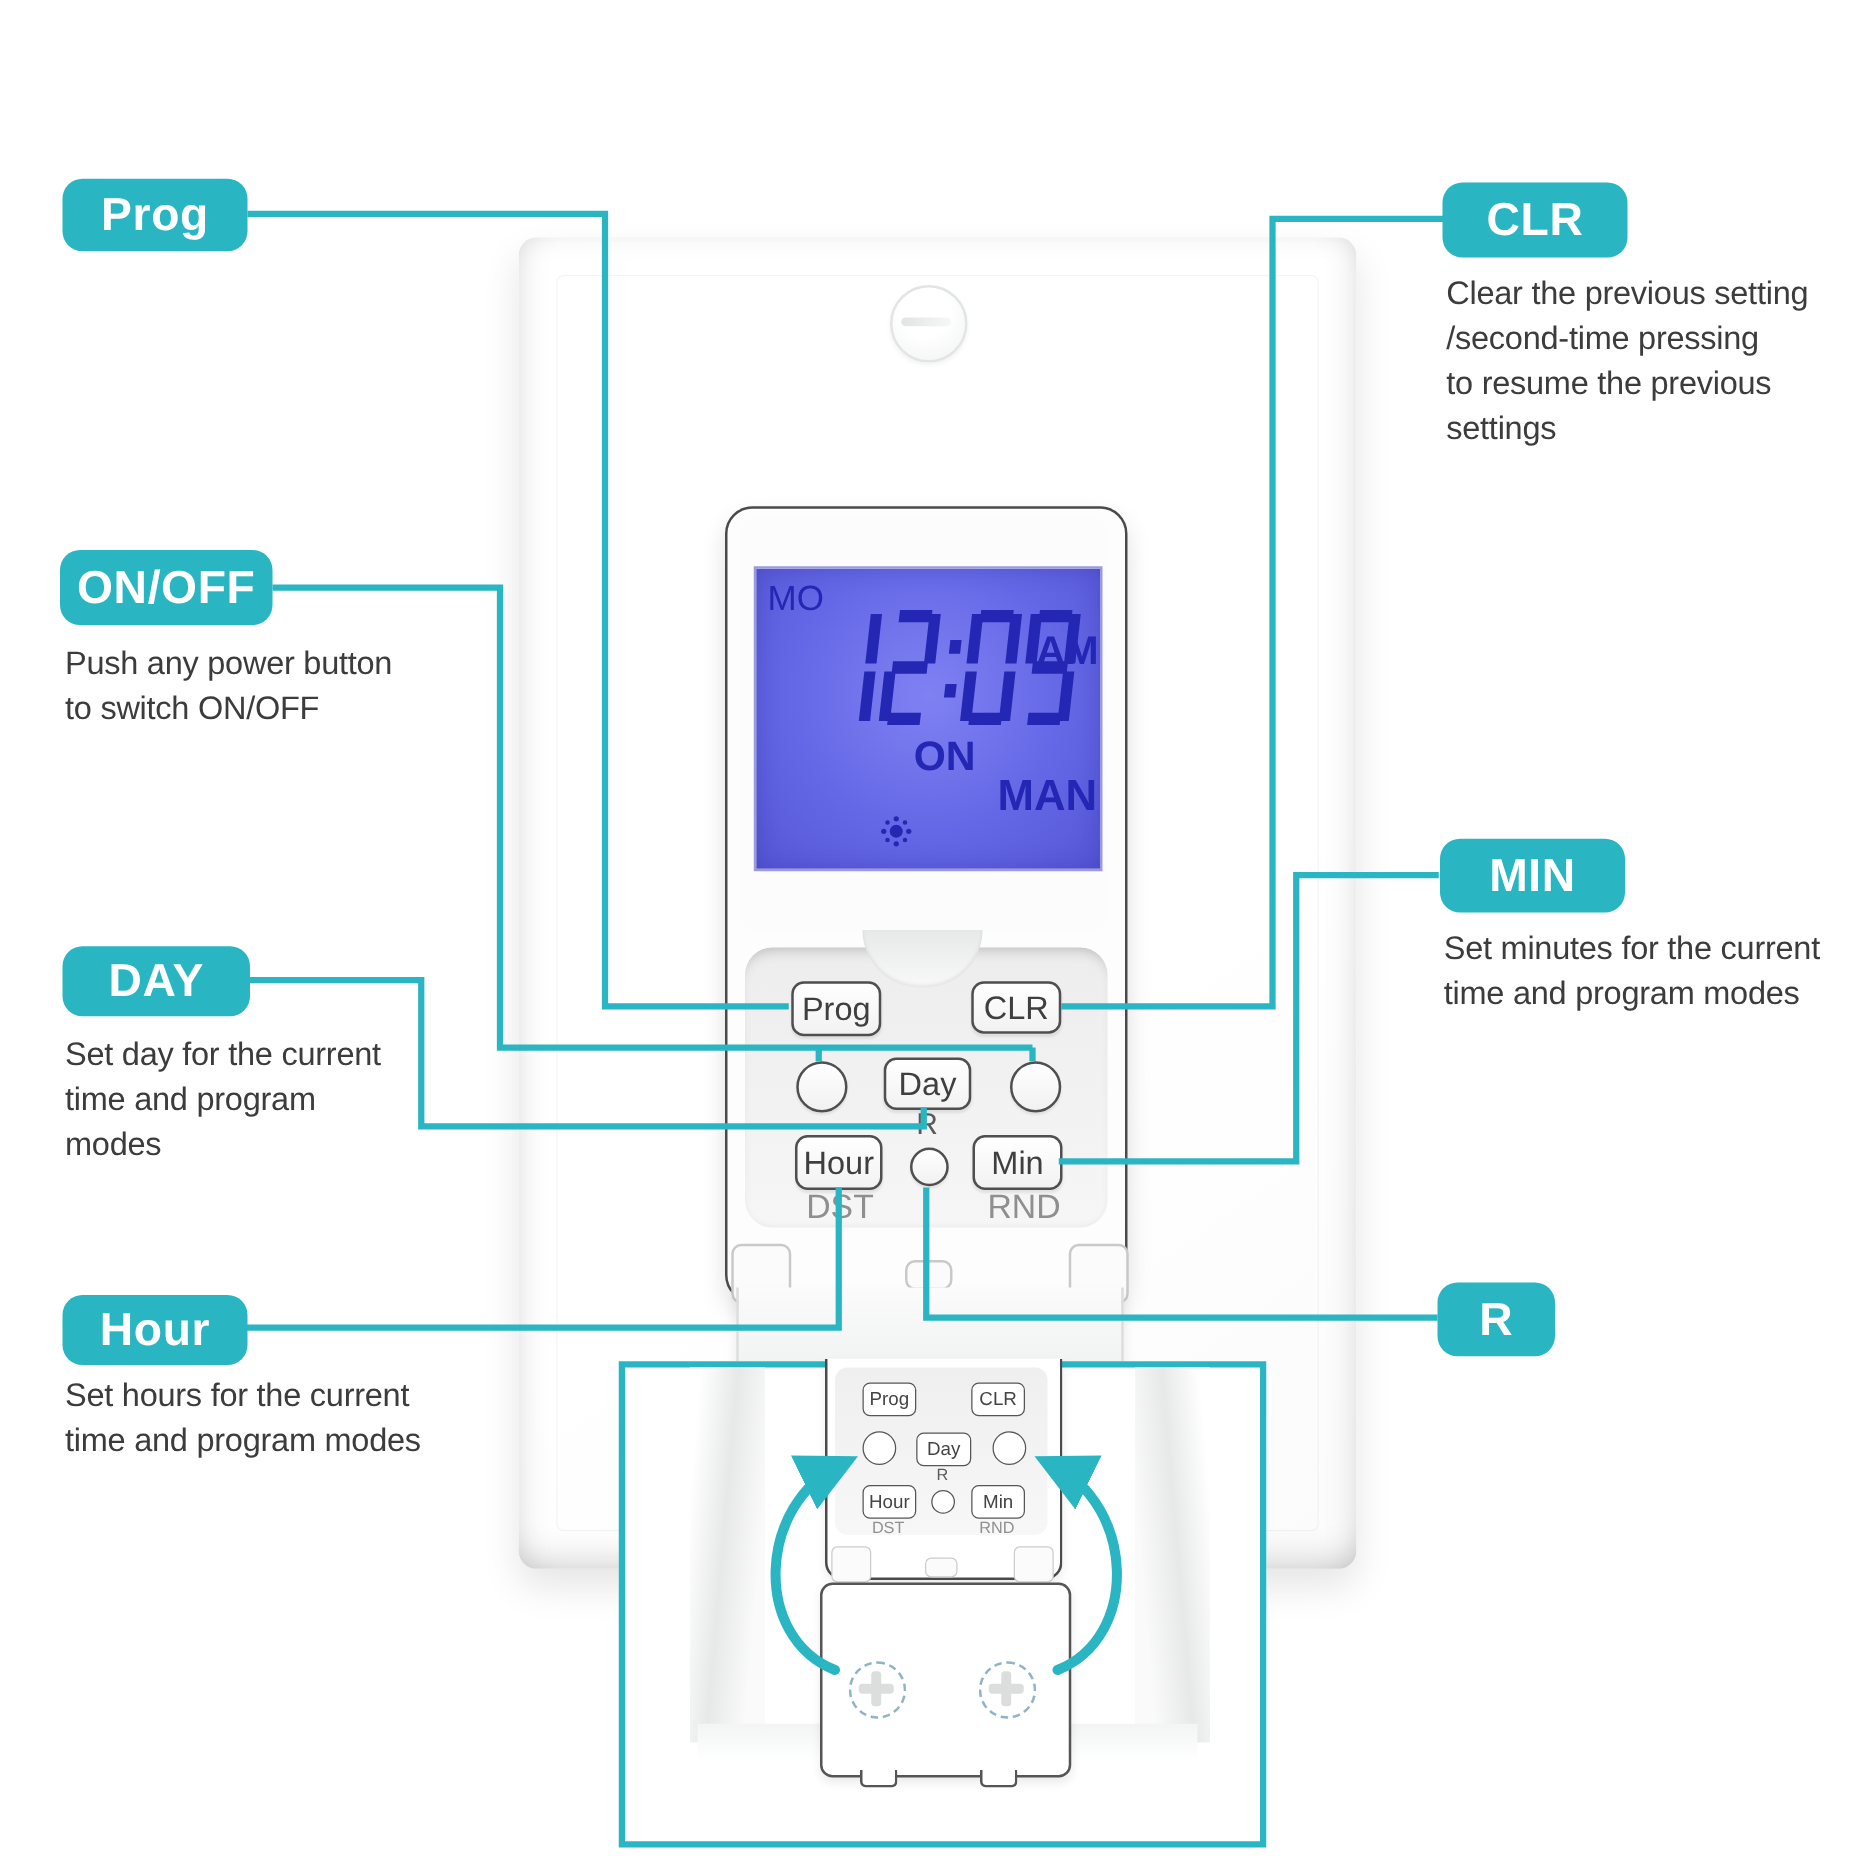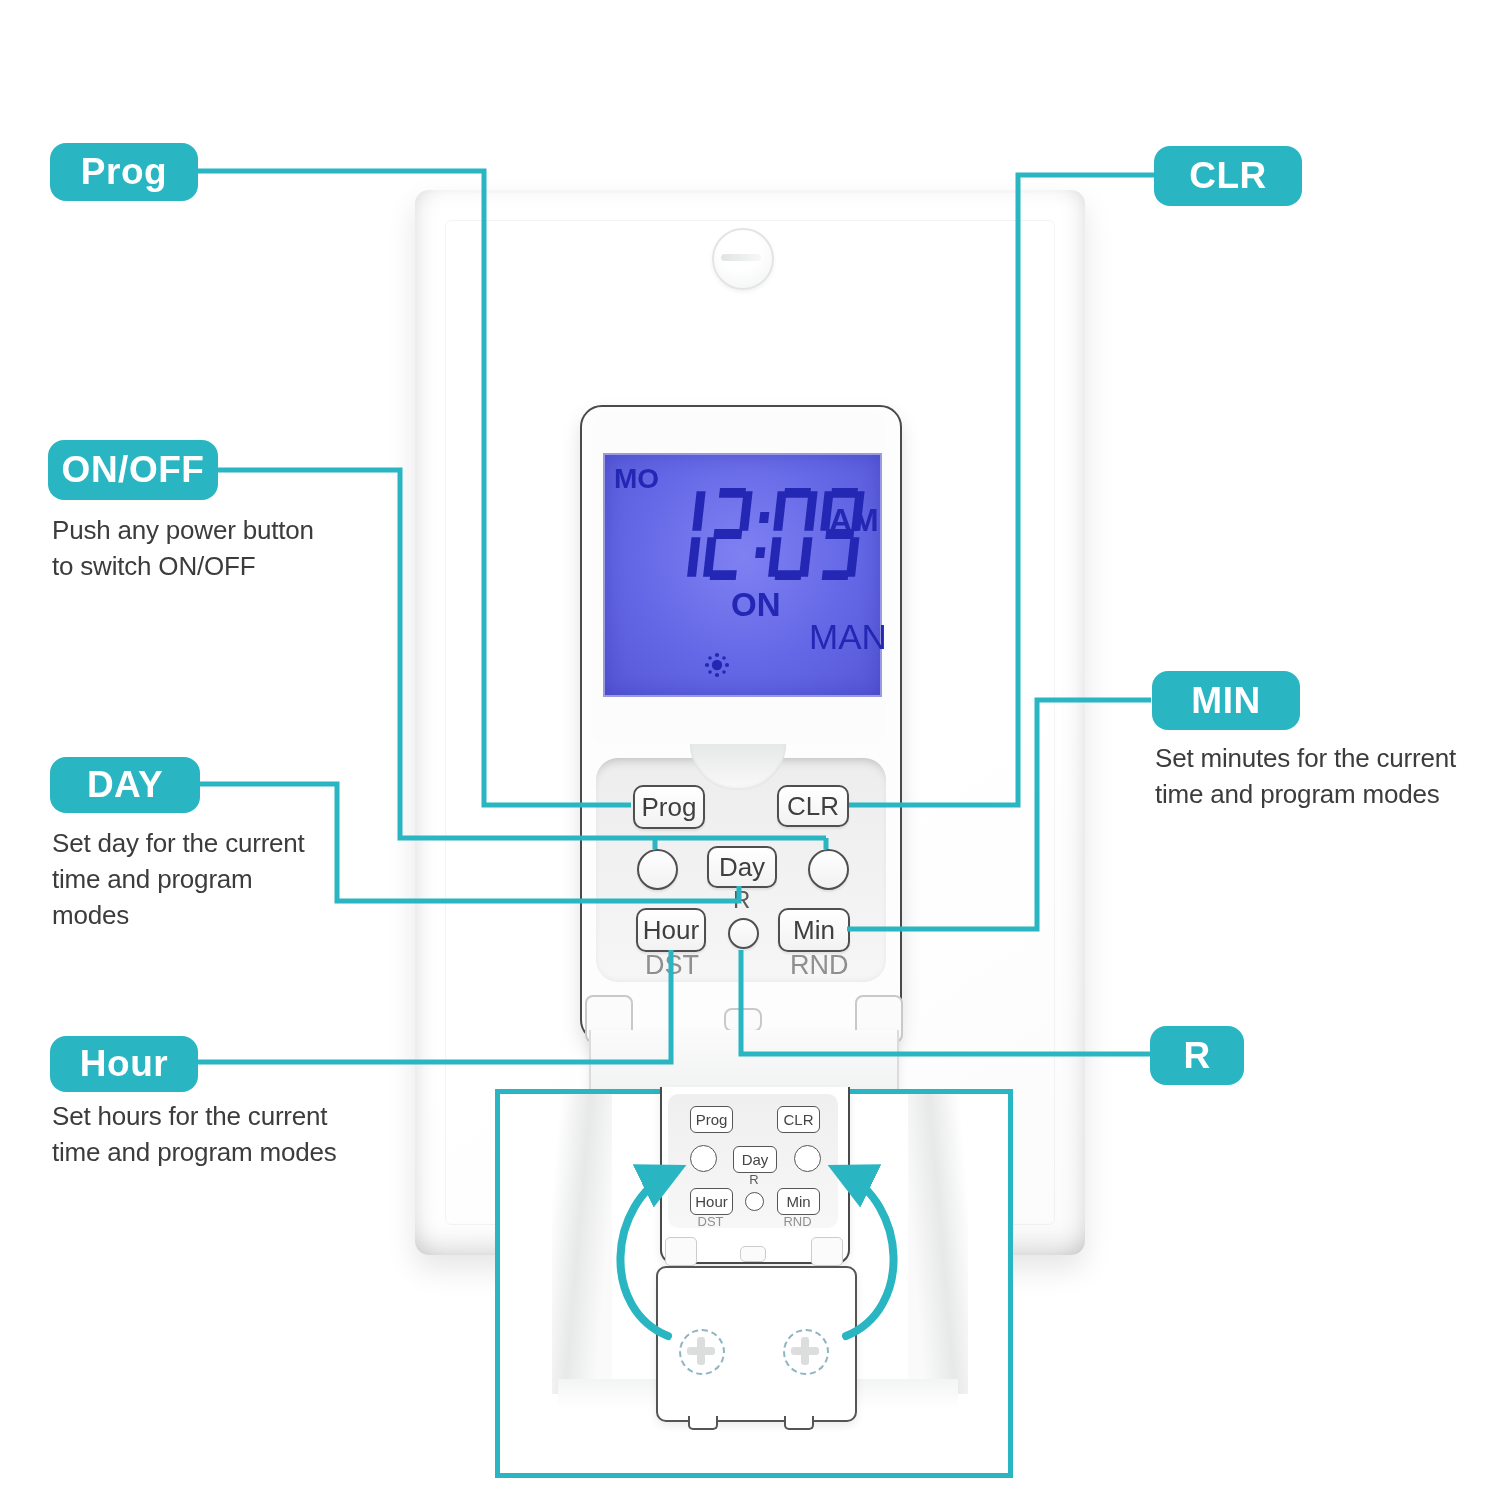--- a/index.html
+++ b/index.html
@@ -37,24 +37,24 @@
   
   .unit{position:absolute;left:580px;top:405px;width:318px;height:633px;background:#fdfdfd;
         border:2px solid #4a4a4a;border-radius:22px;z-index:2;
         box-shadow:0 10px 20px rgba(0,0,0,.12);}
   .lcd-housing{position:absolute;left:592px;top:413px;width:294px;height:332px;
         background:#fcfcfc;border-radius:16px;z-index:3;}
   .lcd{position:absolute;left:603px;top:453px;width:275px;height:240px;z-index:4;
        background:radial-gradient(ellipse at 50% 42%,#7f81f2 0%,#6568e6 55%,#5456d6 100%);
        border:2px solid #9a9ade;box-shadow:inset 0 0 18px rgba(30,30,140,.25);}
   .lcd *{color:var(--lcd-digit);}
-  .lcd-day{position:absolute;left:9px;top:8px;font-size:28px;font-weight:bold;}
+  .lcd-day{position:absolute;left:9px;top:8px;font-size:28px;font-weight:normal;}
   .lcd-ampm{position:absolute;left:224px;top:47px;font-size:32px;font-weight:bold;}
   .lcd-on{position:absolute;left:126px;top:131px;font-size:33px;font-weight:bold;}
-  .lcd-man{position:absolute;left:204px;top:162px;font-size:35px;font-weight:normal;}
+  .lcd-man{position:absolute;left:193px;top:162px;font-size:35px;font-weight:bold;}
   .lcd-time{position:absolute;left:50px;top:33px;}
   .lcd-sun{position:absolute;left:98px;top:196px;}
   .notch{position:absolute;left:690px;top:744px;width:96px;height:46px;z-index:4;
          background:linear-gradient(#e7e8e8,#f9f9f9);border-radius:0 0 96px 96px;
          box-shadow:inset 0 -2px 3px rgba(0,0,0,.08);}
 
   
   .recess{position:absolute;left:596px;top:758px;width:290px;height:224px;z-index:3;
           background:linear-gradient(#ededee,#f6f6f6);border-radius:22px;
           box-shadow:inset 0 8px 12px -8px rgba(0,0,0,.28), inset 0 -4px 8px -6px rgba(0,0,0,.12);}
@@ -196,20 +196,24 @@
       <path d="M200 784 H337 V901 H739 V886"></path>
       <path d="M197 1062 H671 V950"></path>
       <path d="M741 950 V1054 H1150"></path>
       <path d="M847 929 H1037 V700 H1151"></path>
     </g>
   </svg>
 
   <div class="badge" style="left:50px;top:143px;width:148px;height:58px;">Prog</div>
 
   <div class="badge" style="left:1154px;top:146px;width:148px;height:60px;">CLR</div>
+  <div class="desc" style="left:1157px;top:216px;">Clear the previous setting
+/second-time pressing
+to resume the previous
+settings</div>
 
   <div class="badge" style="left:48px;top:440px;width:170px;height:60px;">ON/OFF</div>
   <div class="desc" style="left:52px;top:512px;">Push any power button
 to switch ON/OFF</div>
 
   <div class="badge" style="left:50px;top:757px;width:150px;height:56px;">DAY</div>
   <div class="desc" style="left:52px;top:825px;">Set day for the current
 time and program
 modes</div>
 

